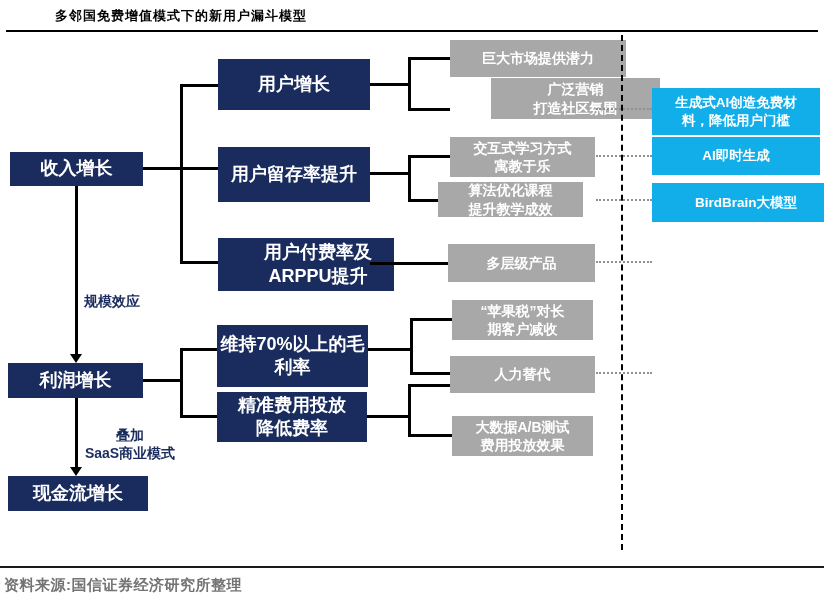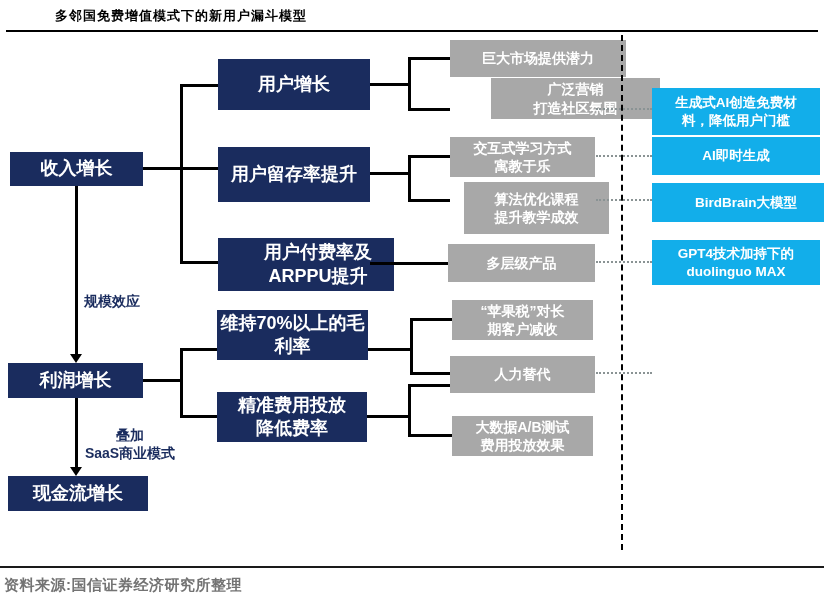--- a/index.html
+++ b/index.html
@@ -55,21 +55,21 @@
   <div class="arrowhead" style="left:70px;top:467px;"></div>
 
   <div class="edge-label" style="left:84px;top:293px;">规模效应</div>
   <div class="edge-label" style="left:70px;top:427px;width:120px;">叠加
 SaaS商业模式</div>
 
   <div class="node navy" style="left:218px;top:59px;width:152px;height:51px;">用户增长</div>
   <div class="node navy" style="left:218px;top:147px;width:152px;height:55px;">用户留存率提升</div>
   <div class="node navy" style="left:218px;top:238px;width:152px;height:53px;padding-left:24px;">用户付费率及
 ARPPU提升</div>
-  <div class="node navy" style="left:217px;top:310px;width:151px;height:50px;">维持70%以上的毛
+  <div class="node navy" style="left:217px;top:325px;width:151px;height:62px;">维持70%以上的毛
 利率</div>
   <div class="node navy" style="left:217px;top:392px;width:150px;height:50px;">精准费用投放
 降低费率</div>
 
   <div class="hline" style="left:143px;top:167px;width:75px;"></div>
   <div class="vline" style="left:180px;top:84px;height:180px;"></div>
   <div class="hline" style="left:180px;top:84px;width:38px;"></div>
   <div class="hline" style="left:180px;top:261px;width:38px;"></div>
 
   <div class="hline" style="left:143px;top:379px;width:40px;"></div>
@@ -97,40 +97,38 @@
   <div class="hline" style="left:367px;top:415px;width:43px;"></div>
   <div class="vline" style="left:408px;top:384px;height:53px;"></div>
   <div class="hline" style="left:408px;top:384px;width:42px;"></div>
   <div class="hline" style="left:408px;top:434px;width:44px;"></div>
 
   <div class="node gray" style="left:450px;top:40px;width:176px;height:37px;">巨大市场提供潜力</div>
   <div class="node gray" style="left:450px;top:78px;width:169px;height:41px;margin-left:41px;">广泛营销
 打造社区氛围</div>
   <div class="node gray" style="left:450px;top:137px;width:145px;height:40px;">交互式学习方式
 寓教于乐</div>
-  <div class="node gray" style="left:464px;top:182px;width:145px;height:52px;">算法优化课程
+  <div class="node gray" style="left:438px;top:182px;width:145px;height:35px;">算法优化课程
 提升教学成效</div>
   <div class="node gray" style="left:448px;top:244px;width:147px;height:38px;">多层级产品</div>
   <div class="node gray" style="left:452px;top:300px;width:141px;height:40px;">“苹果税”对长
 期客户减收</div>
   <div class="node gray" style="left:450px;top:356px;width:145px;height:37px;">人力替代</div>
   <div class="node gray" style="left:452px;top:416px;width:141px;height:40px;">大数据A/B测试
 费用投放效果</div>
 
   <div class="dashline" style="left:621px;top:35px;height:515px;"></div>
 
   <div class="dotline" style="left:596px;top:108px;width:56px;"></div>
   <div class="dotline" style="left:596px;top:155px;width:56px;"></div>
   <div class="dotline" style="left:596px;top:199px;width:56px;"></div>
   <div class="dotline" style="left:596px;top:261px;width:56px;"></div>
   <div class="dotline" style="left:596px;top:372px;width:56px;"></div>
 
   <div class="node cyan" style="left:652px;top:88px;width:168px;height:47px;">生成式AI创造免费材
 料，降低用户门槛</div>
   <div class="node cyan" style="left:652px;top:137px;width:168px;height:38px;">AI即时生成</div>
   <div class="node cyan" style="left:652px;top:183px;width:188px;height:39px;">BirdBrain大模型</div>
-  <div class="node cyan" style="left:652px;top:240px;width:168px;height:45px;">GPT4技术加持下的
-duolinguo MAX</div>
 
   <div class="bottom-rule"></div>
   <div class="source">资料来源:国信证券经济研究所整理</div>
 
 </div>
 
 </body></html>

